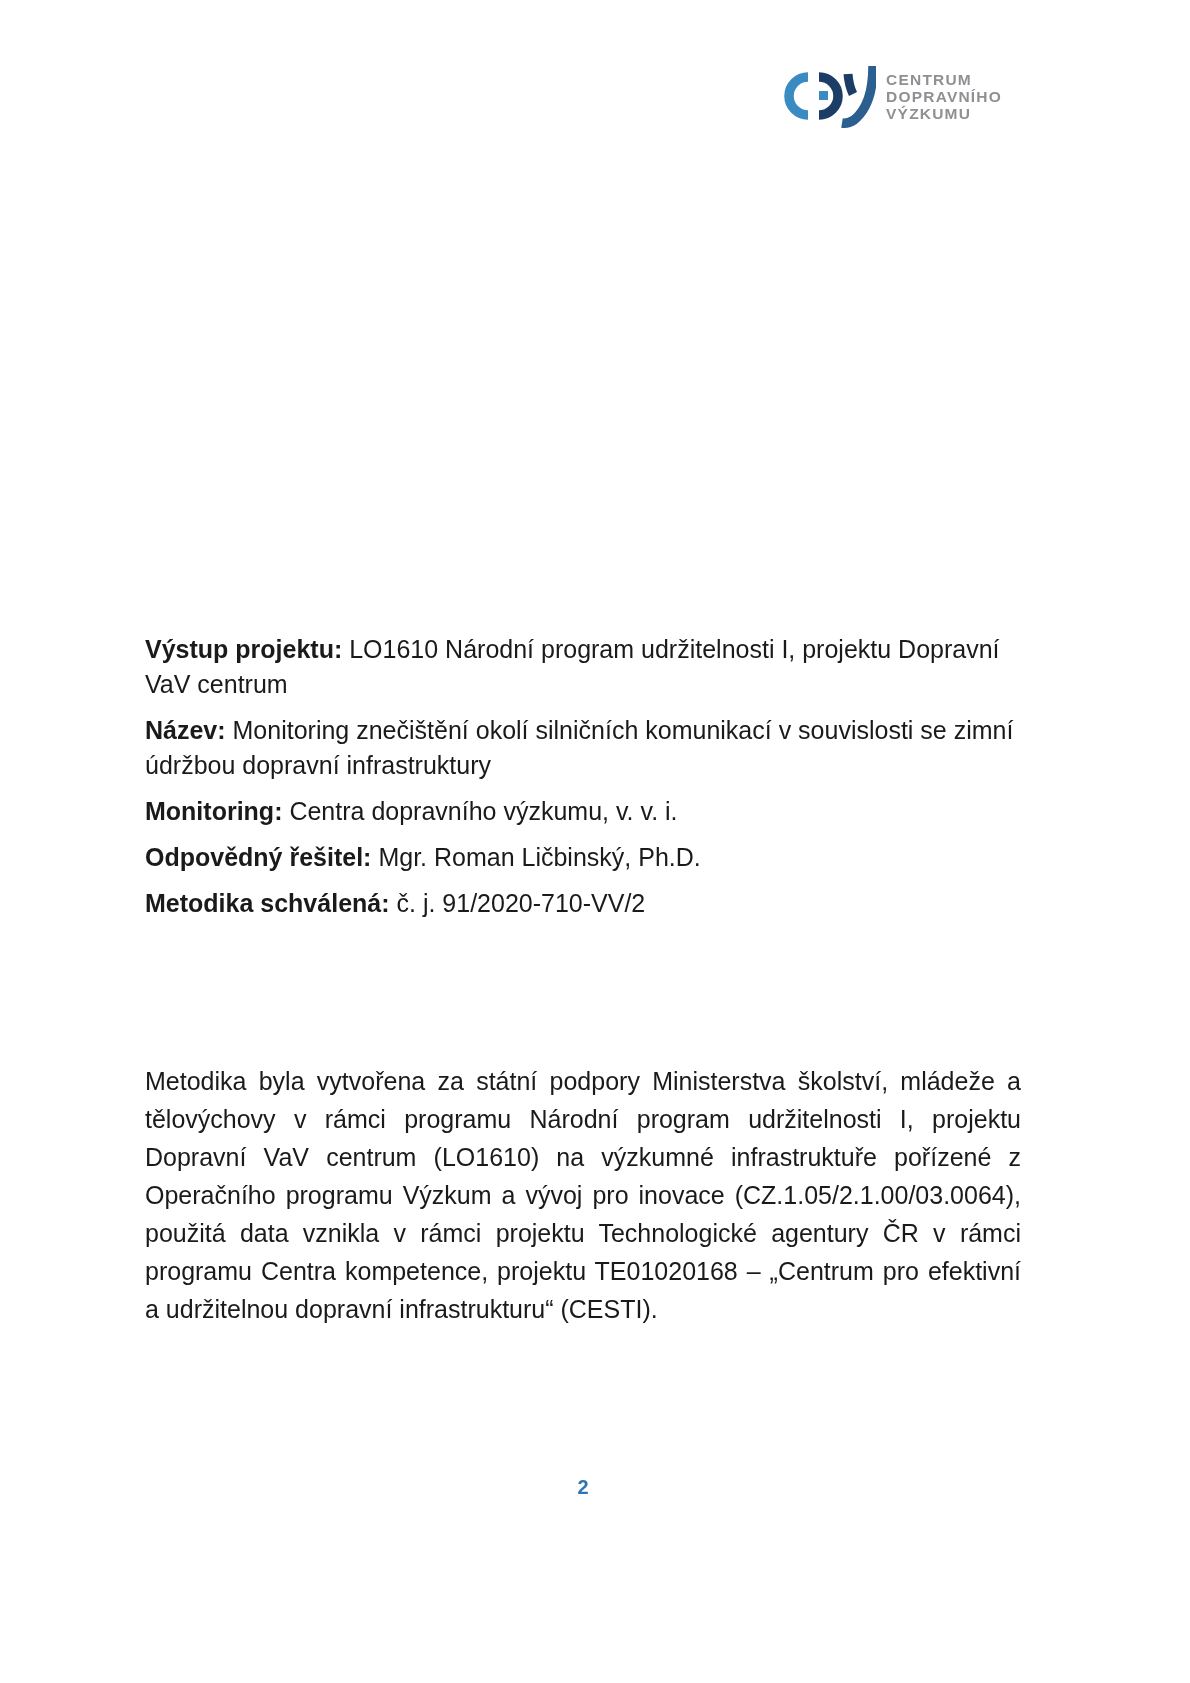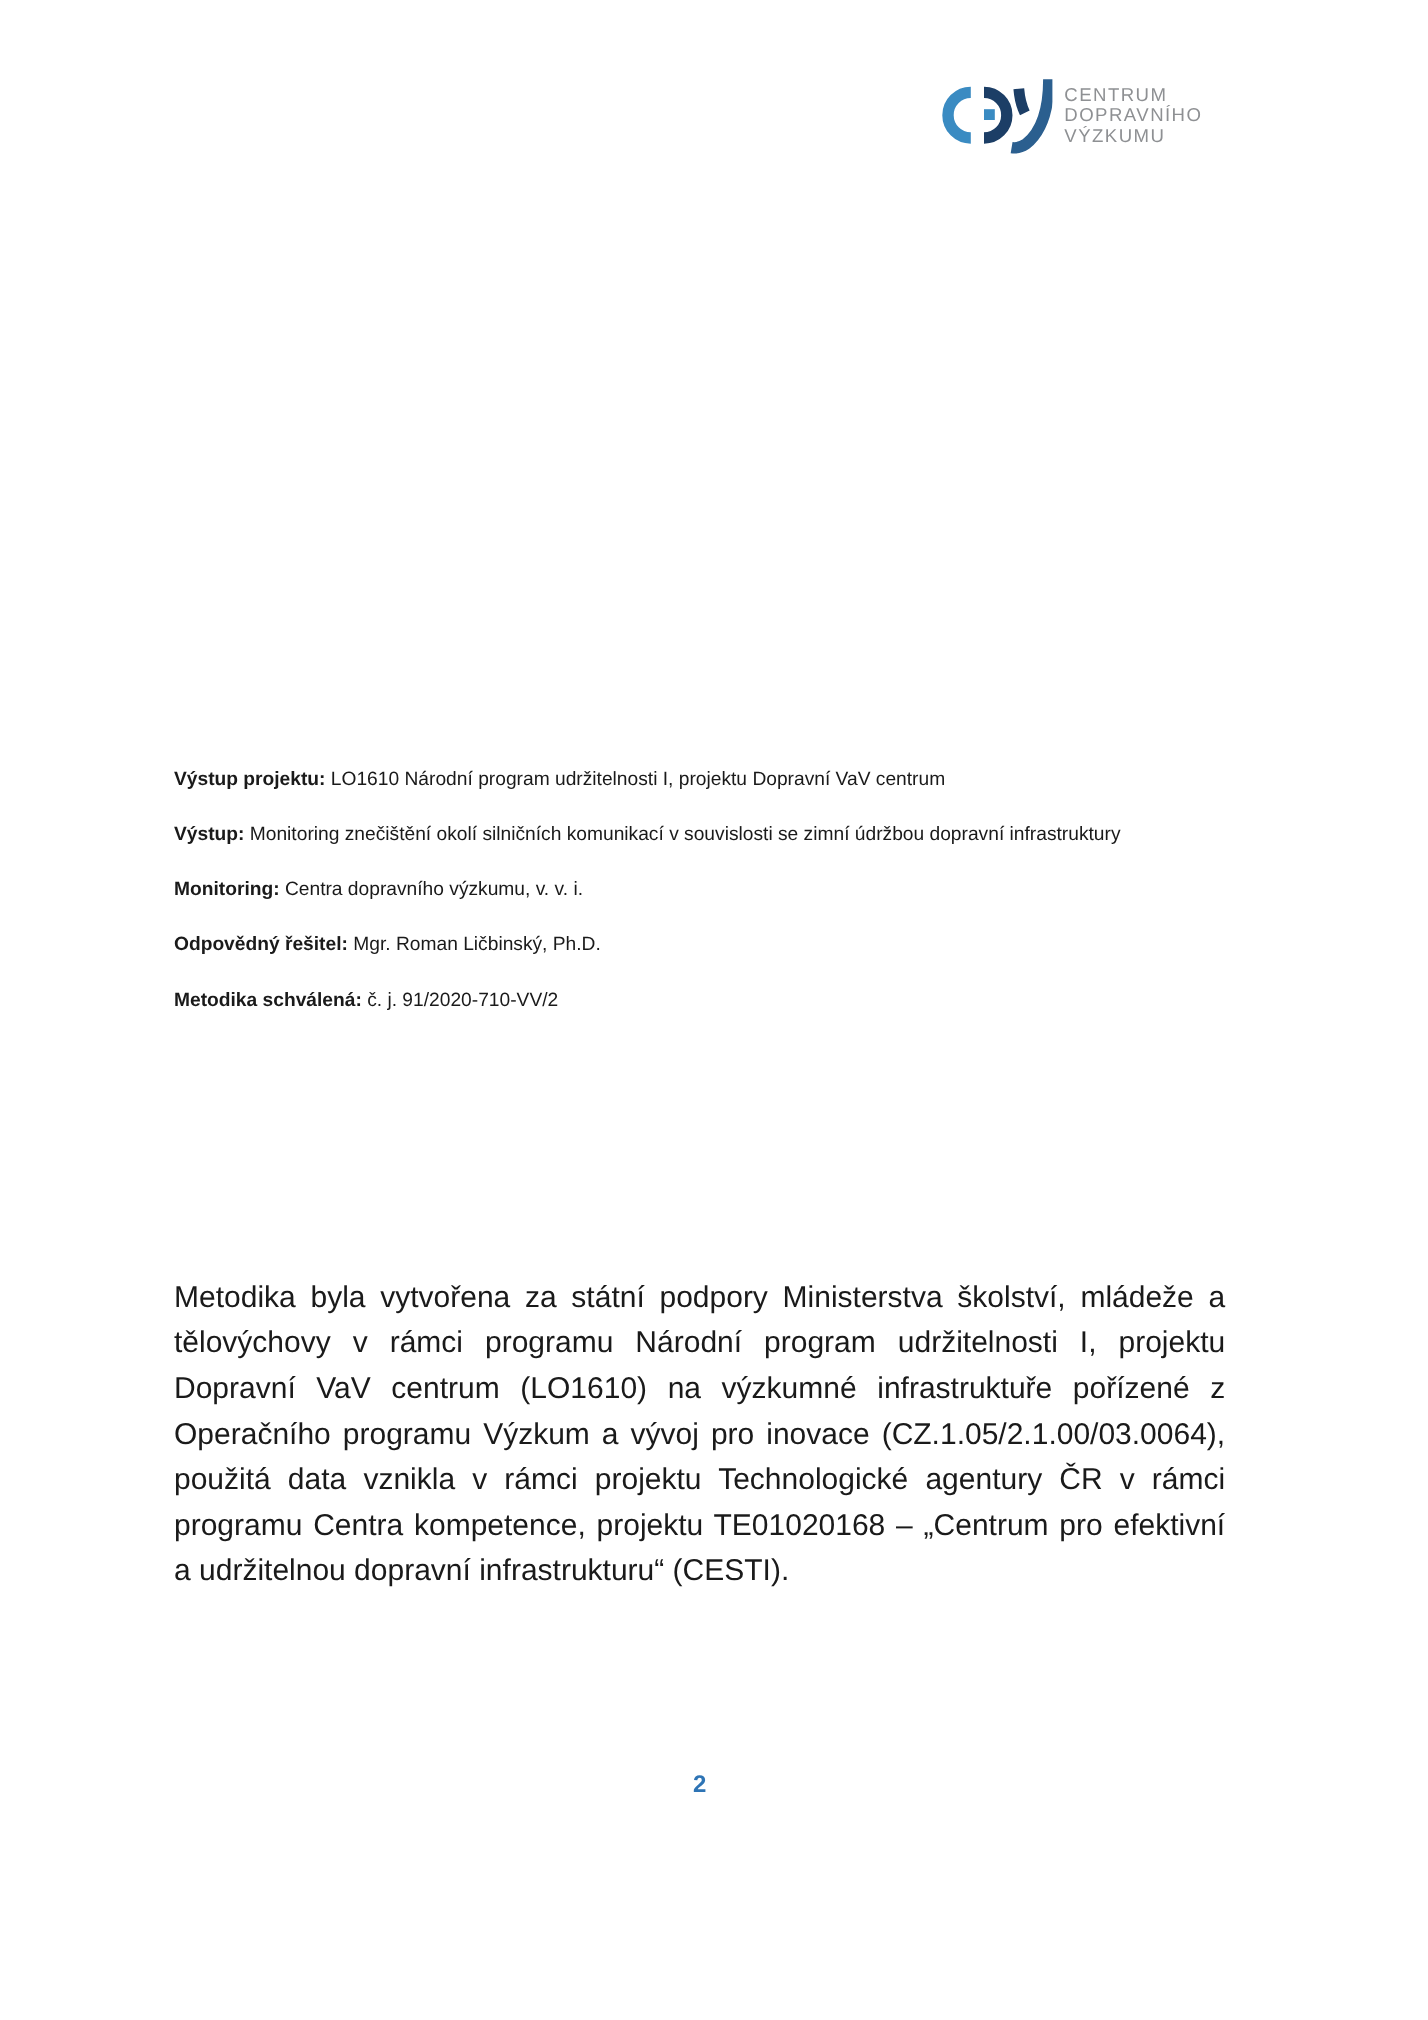--- a/index.html
+++ b/index.html
@@ -21,33 +21,33 @@
     display: flex;
     align-items: center;
     gap: 10px;
   }
   .logo-mark { width: 100px; height: 72px; }
   .logo-text {
     font-size: 15.5px;
     line-height: 17px;
     letter-spacing: 1.2px;
     color: #8e9093;
-    font-weight: 400;
+    font-weight: 700;
     text-transform: uppercase;
   }
 
   
   .content {
     position: absolute;
     left: 145px;
     width: 876px;
     top: 632px;
   }
   .field {
-    font-size: 16px;
+    font-size: 25px;
     line-height: 35px;
     margin-bottom: 11px;
     text-align: left;
   }
   .field b { font-weight: 700; }
 
   .acknowledgement {
     position: absolute;
     left: 145px;
     width: 876px;
@@ -93,21 +93,21 @@
     <div>VÝZKUMU</div>
   </div>
 </div>
 
 <div class="content">
   <p class="field">
     <b>Výstup projektu:</b>
     <span>LO1610 Národní program udržitelnosti I, projektu Dopravní VaV centrum</span>
   </p>
   <p class="field">
-    <b>Výstup:</b>
+    <b>Název:</b>
     <span>Monitoring znečištění okolí silničních komunikací v souvislosti se zimní údržbou dopravní infrastruktury</span>
   </p>
   <p class="field">
     <b>Monitoring:</b>
     <span>Centra dopravního výzkumu, v. v. i.</span>
   </p>
   <p class="field">
     <b>Odpovědný řešitel:</b>
     <span>Mgr. Roman Ličbinský, Ph.D.</span>
   </p>

